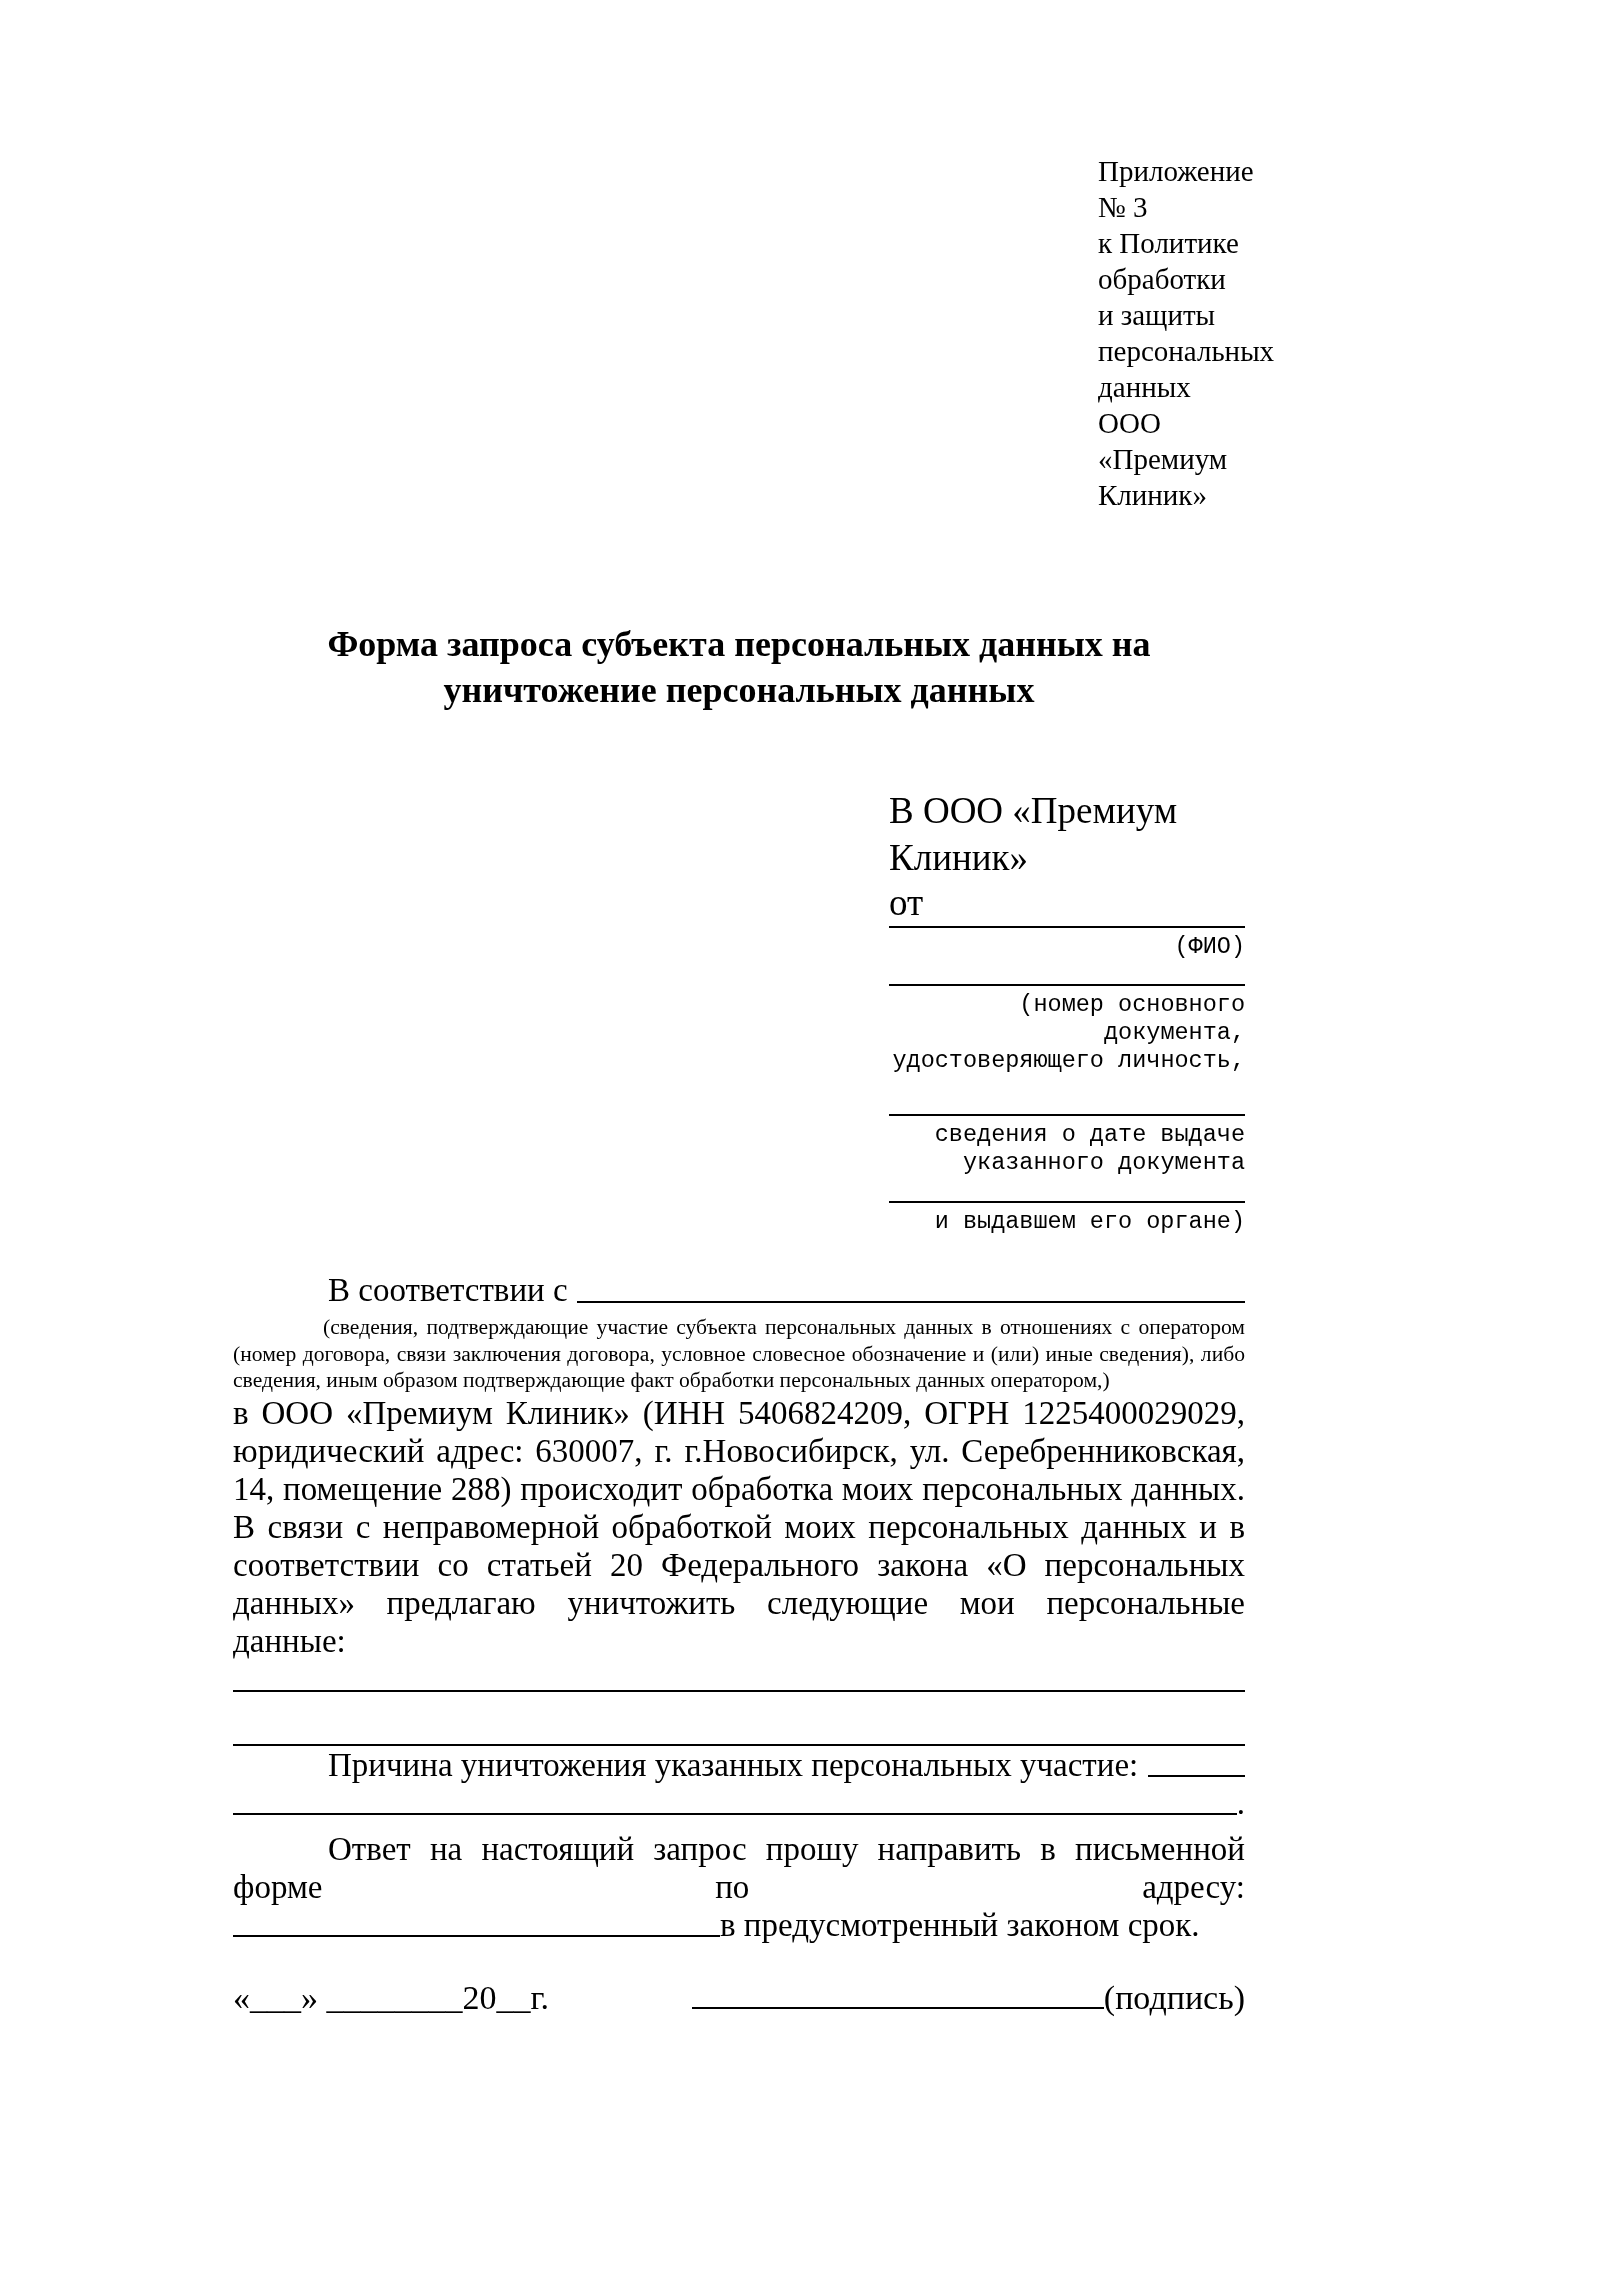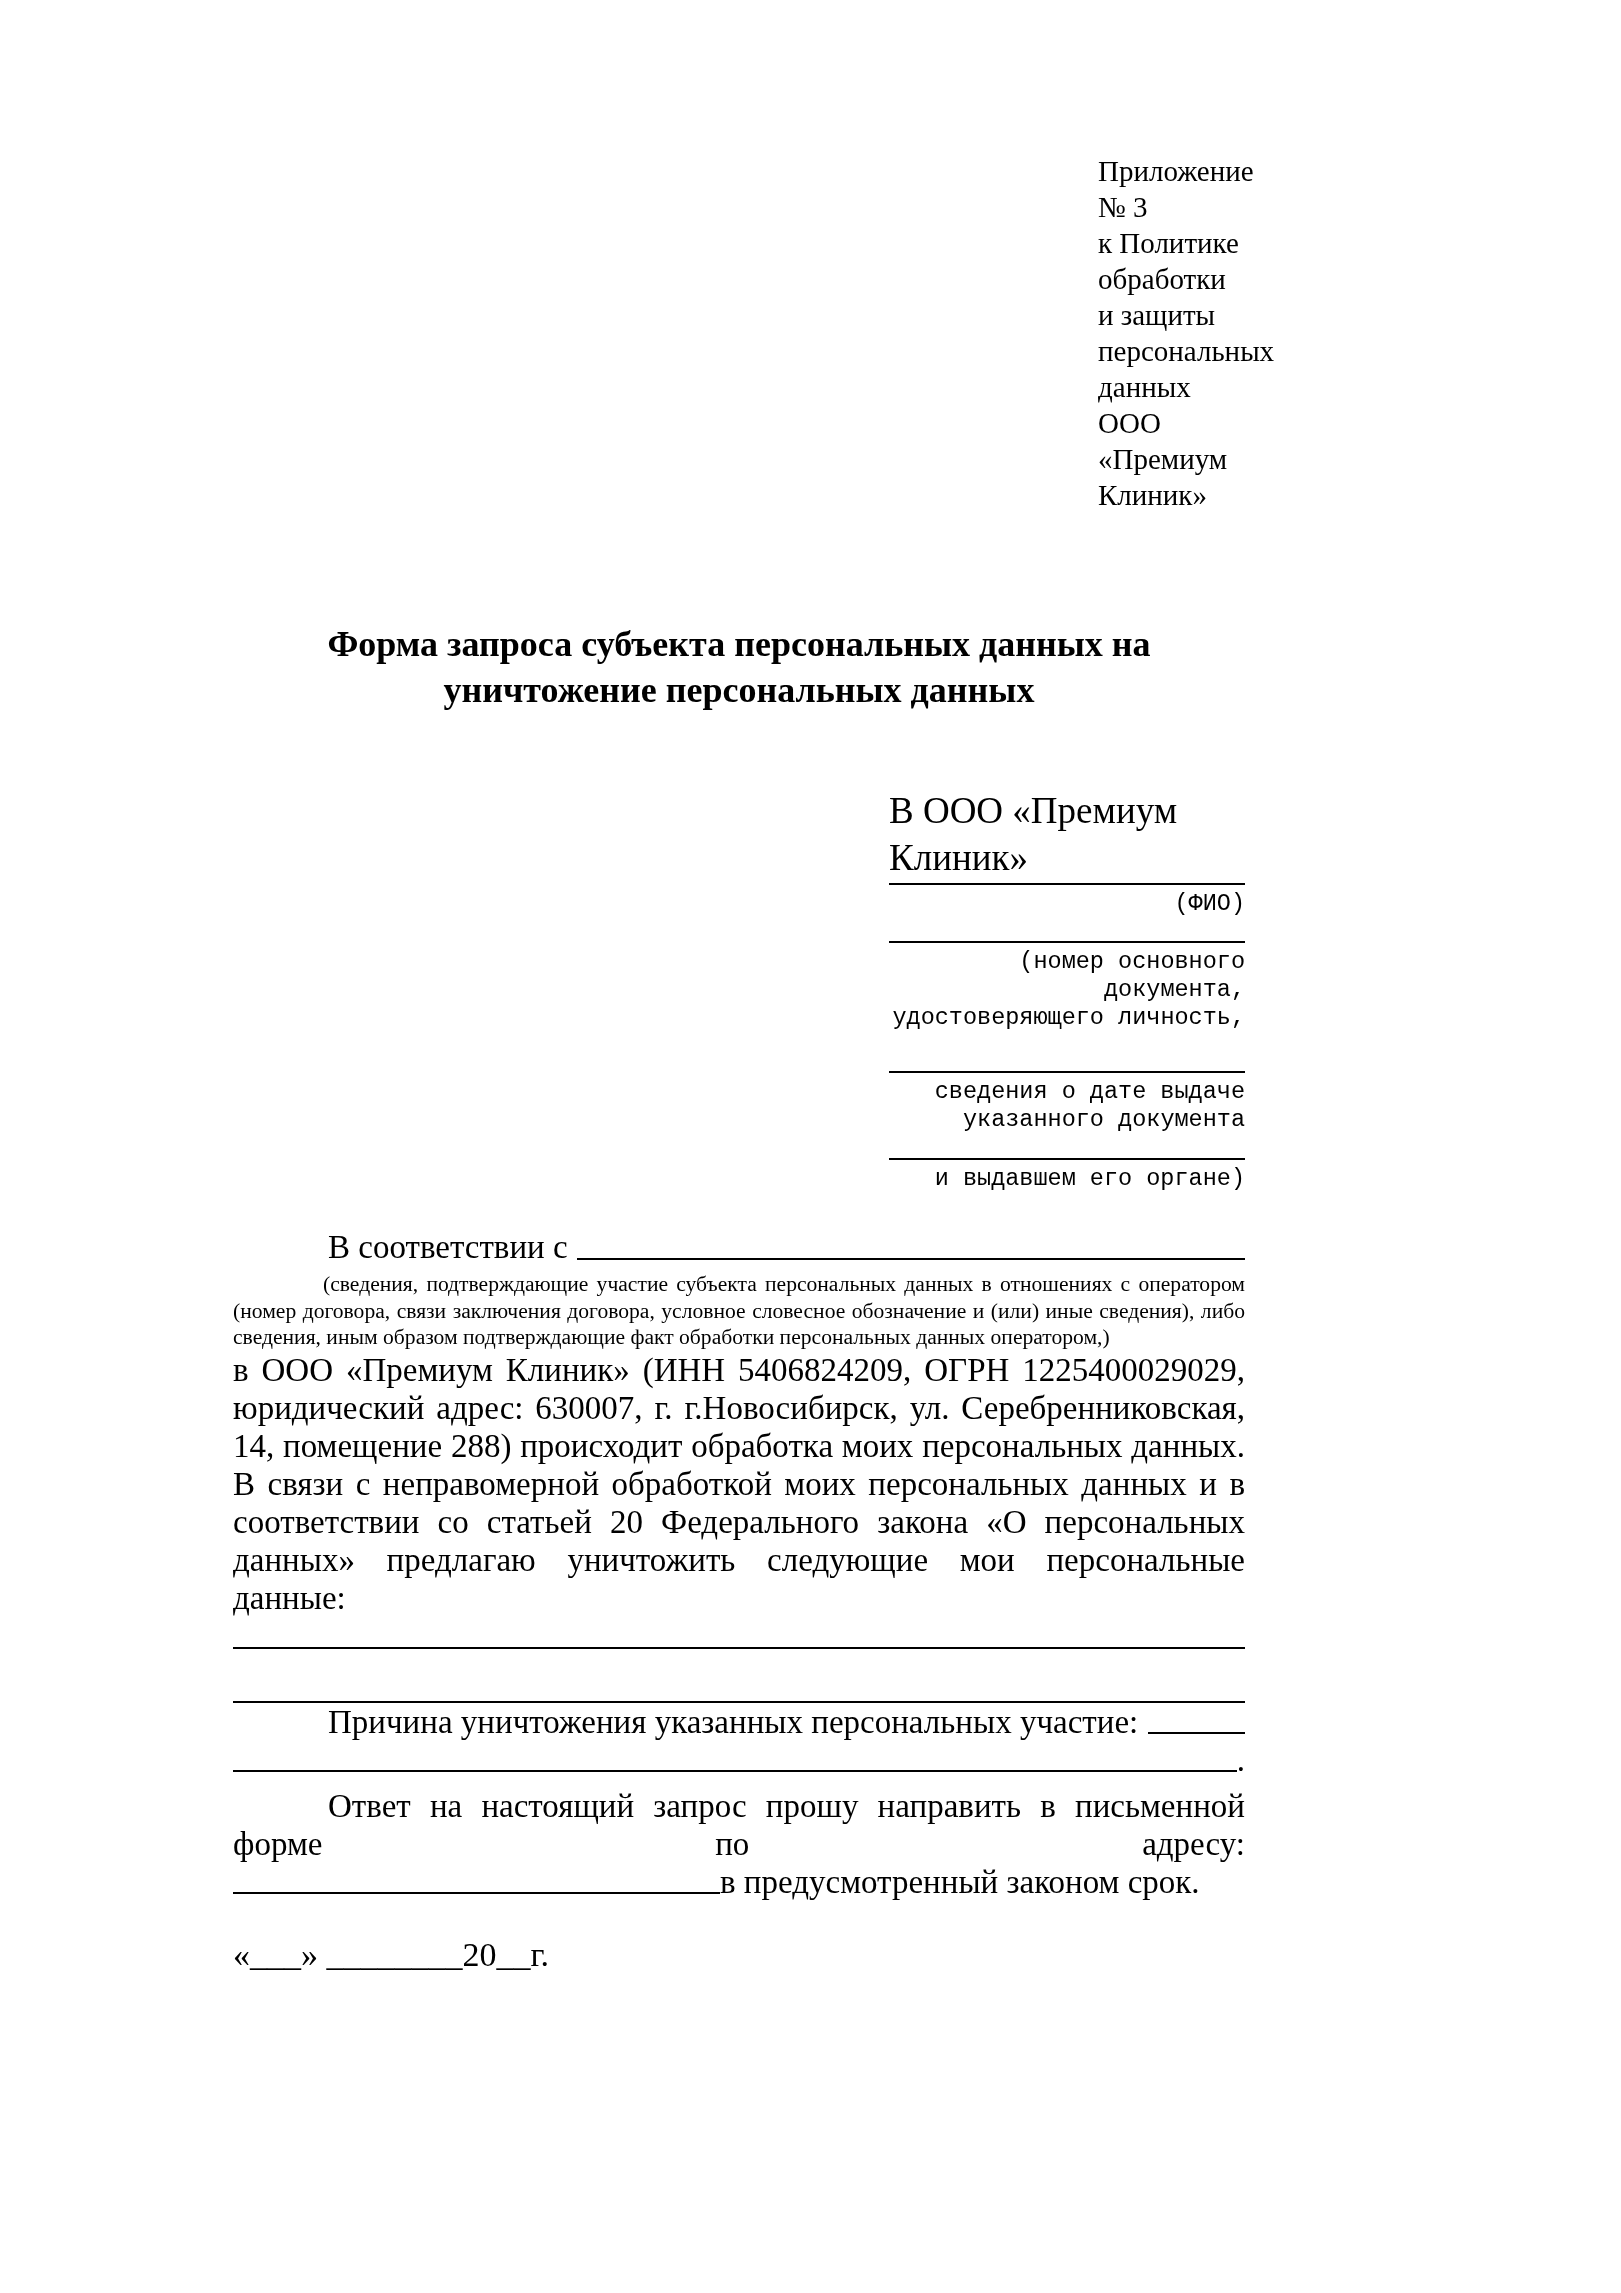--- a/index.html
+++ b/index.html
@@ -130,20 +130,21 @@
       <div>Приложение № 3</div>
       <div>к Политике обработки и защиты</div>
       <div>персональных данных</div>
       <div>ООО «Премиум Клиник»</div>
     </div>
 
     <h1 class="title">Форма запроса субъекта персональных данных на уничтожение персональных данных</h1>
 
     <div class="addressee">
       <div class="addr-to">В ООО «Премиум Клиник»</div>
+      <div class="addr-from">от</div>
 
       <div class="field-line fl-1"></div>
       <div class="field-label">(ФИО)</div>
 
       <div class="field-line fl-2"></div>
       <div class="field-label">(номер основного документа, удостоверяющего личность,</div>
 
       <div class="field-line fl-3"></div>
       <div class="field-label">сведения о дате выдаче указанного документа</div>
 
@@ -175,17 +176,20 @@
 
     <div class="response-row">Ответ на настоящий запрос прошу направить в письменной форме по адресу:</div>
 
     <div class="response-suffix-row">
       <span class="address-blank"></span>
       <span>в предусмотренный законом срок.</span>
     </div>
 
     <div class="datesig-row">
       <span class="date-part">«___» ________20__г.</span>
+      <span class="sig-part">
+        <span class="sig-blank"></span><span>(подпись)</span>
+      </span>
     </div>
 
   </div>
 </div>
 
 
 </body></html>

